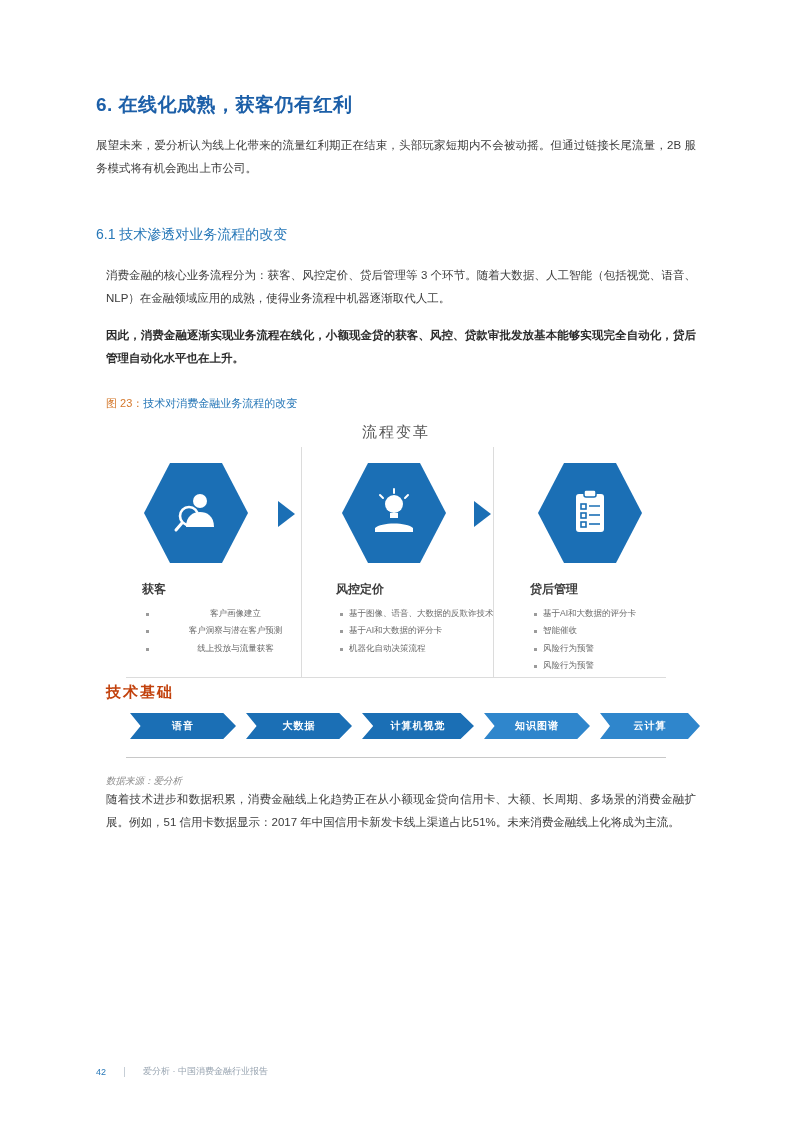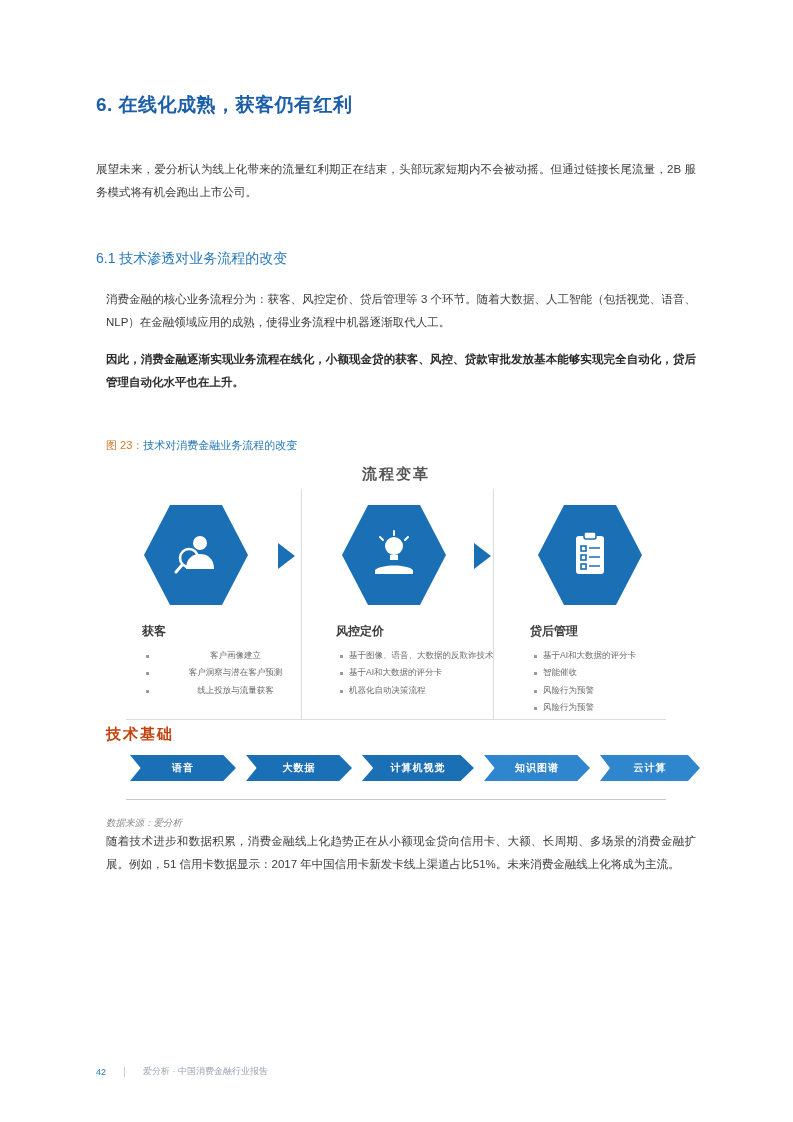--- a/index.html
+++ b/index.html
@@ -25,21 +25,21 @@
   .content {
     position: absolute;
     left: 96px;
     top: 92px;
     width: 600px;
   }
   h1.section-title {
     font-size: 19px;
     font-weight: bold;
     color: #1c5fa8;
-    margin: 0 0 40px 0;
+    margin: 0 0 16px 0;
     letter-spacing: 0.5px;
   }
   p.body-text {
     font-size: 11.5px;
     line-height: 2.0;
     color: #3c3c3c;
     margin: 0 0 14px 0;
     text-align: justify;
   }
   h2.sub-title {
@@ -51,21 +51,21 @@
   .indented {
     padding-left: 10px;
   }
   p.body-text.bold {
     font-weight: bold;
     color: #2b2b2b;
   }
   .figure-caption {
     font-size: 11px;
     color: #2878b8;
-    margin: 44px 0 10px 10px;
+    margin: 26px 0 10px 10px;
   }
   .figure-caption .fignum {
     color: #d4772a;
   }
   .figure-box {
     margin: 6px 0 0 10px;
     width: 580px;
     height: 340px;
     position: relative;
   }
@@ -98,21 +98,21 @@
     background: #c6ced6;
   }
 
   
   .fig-title {
     position: absolute;
     left: 0; right: 0;
     top: 2px;
     text-align: center;
     font-size: 15px;
-    font-weight: bold;
+    font-weight: normal;
     color: #565656;
     letter-spacing: 2px;
   }
   .vline {
     position: absolute;
     top: 26px;
     width: 1px;
     height: 230px;
     background: #dcdcdc;
   }

